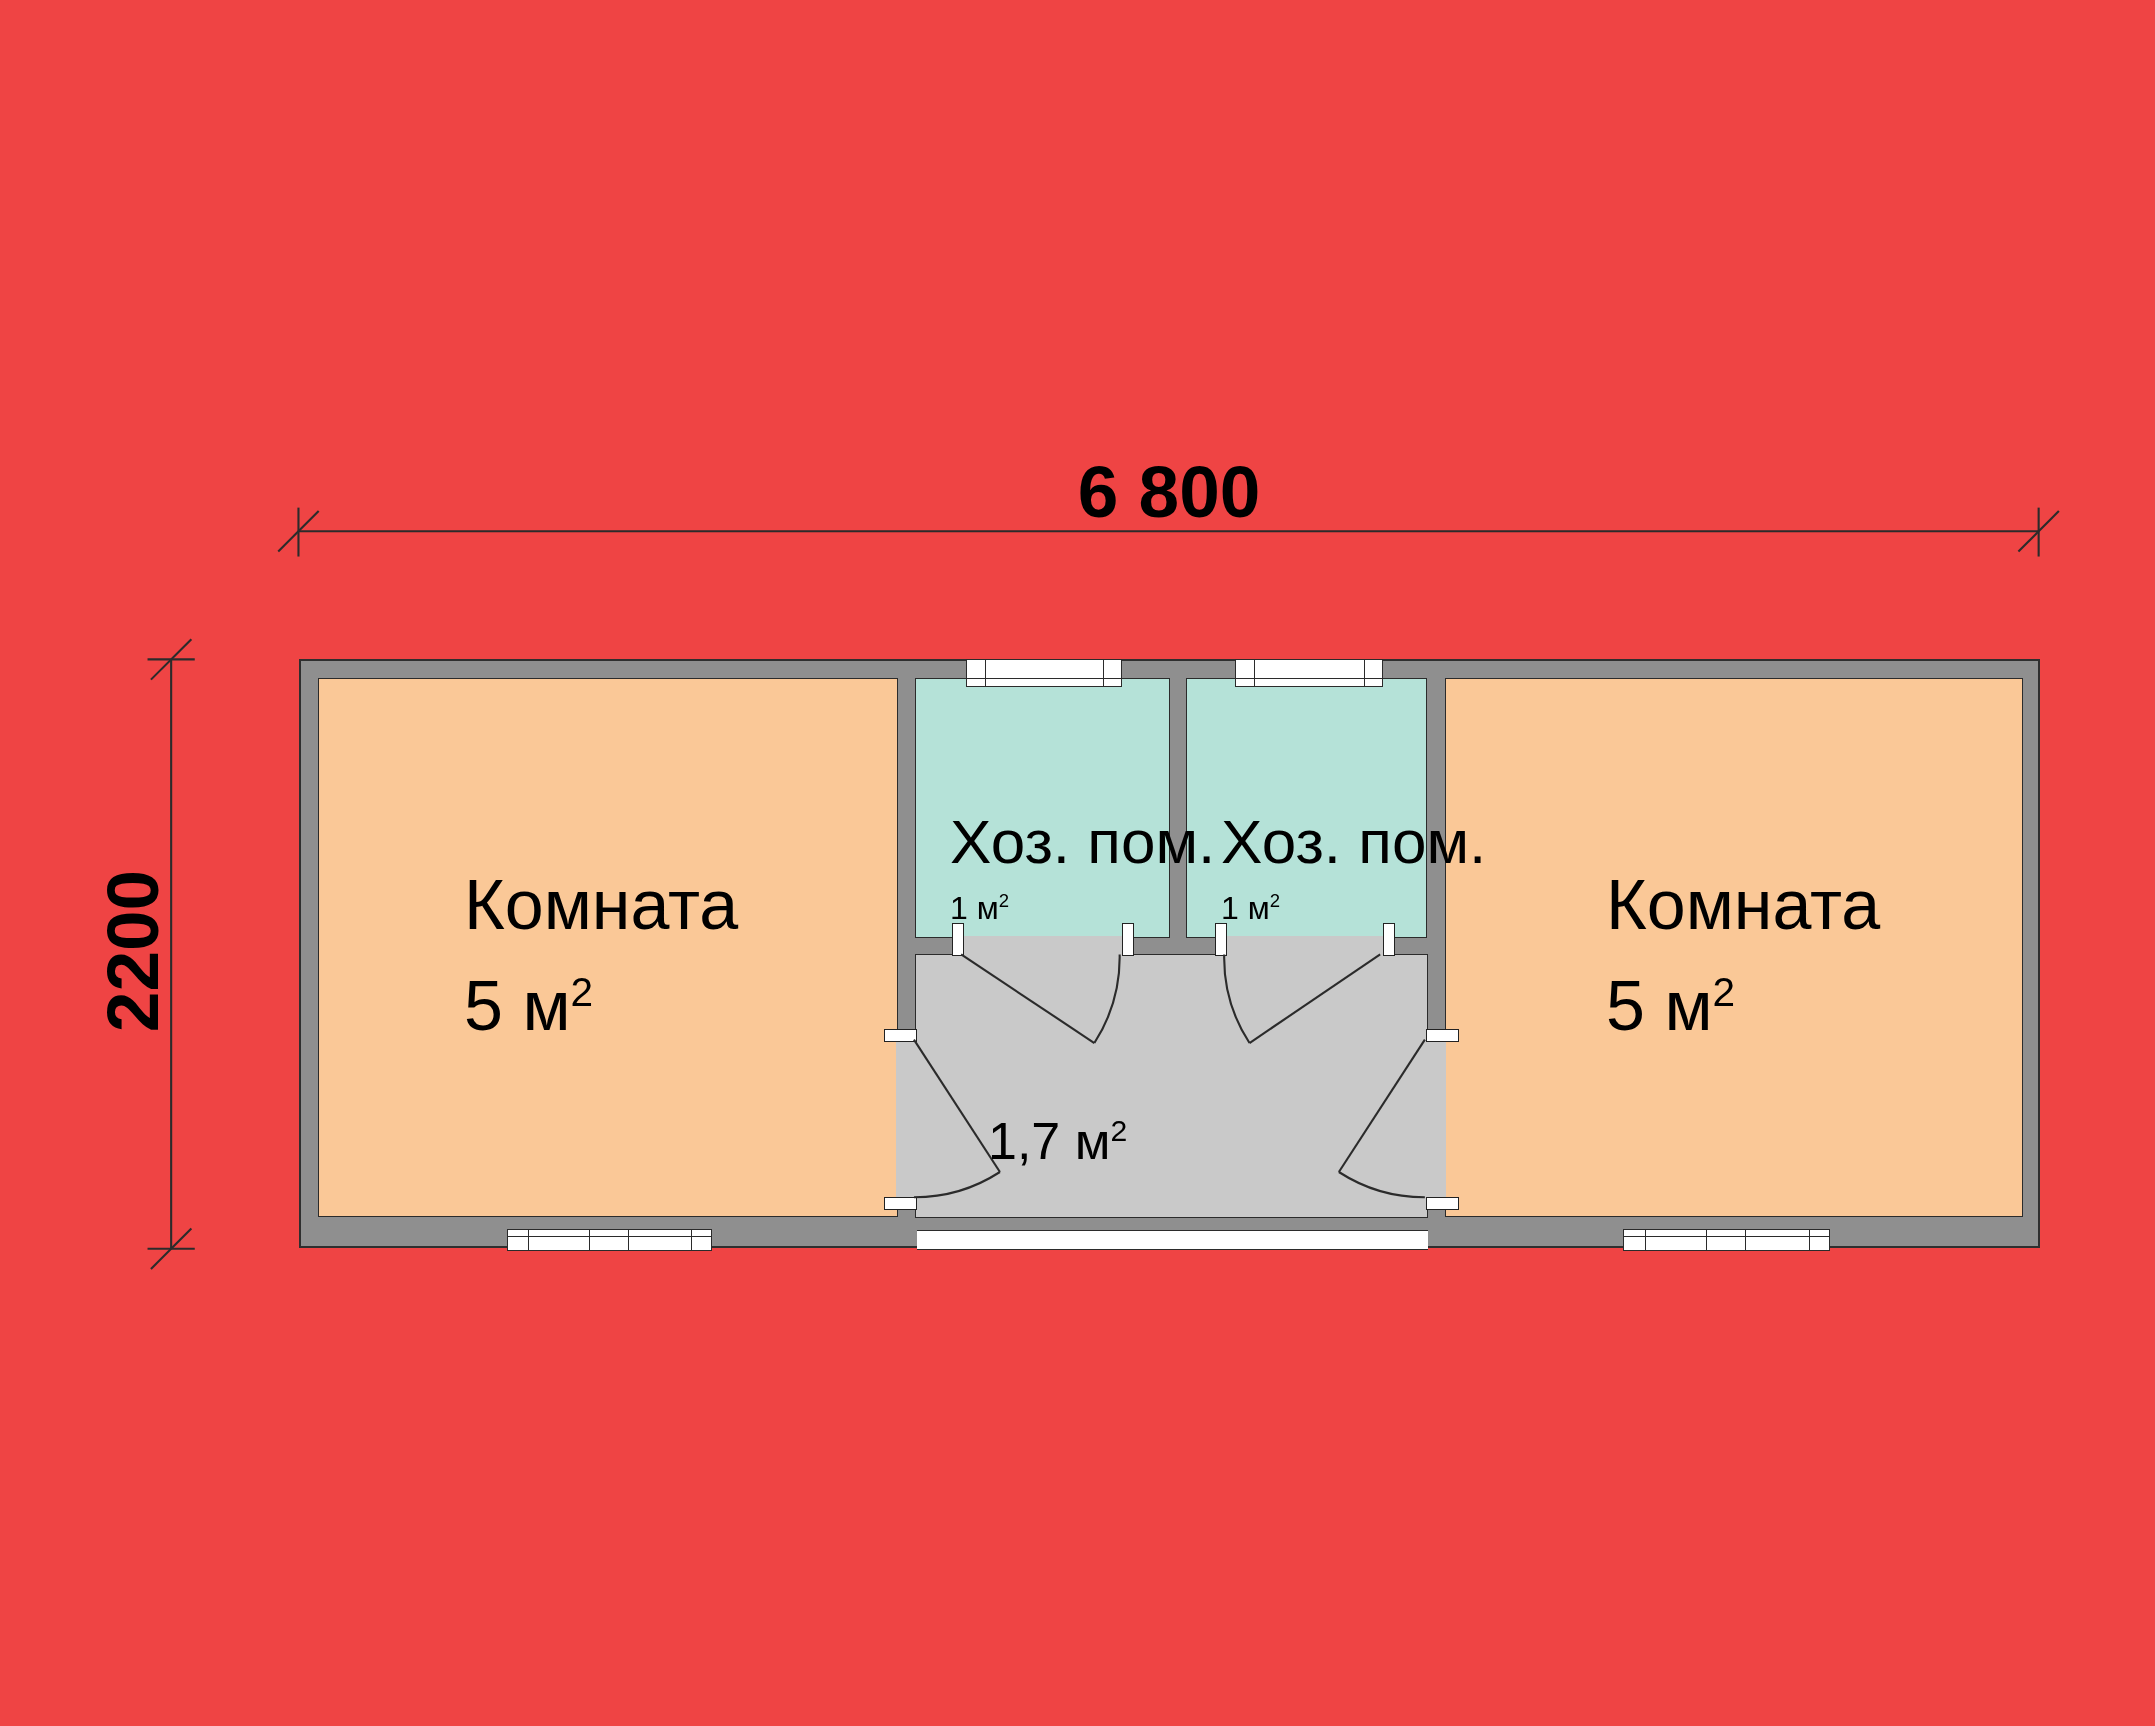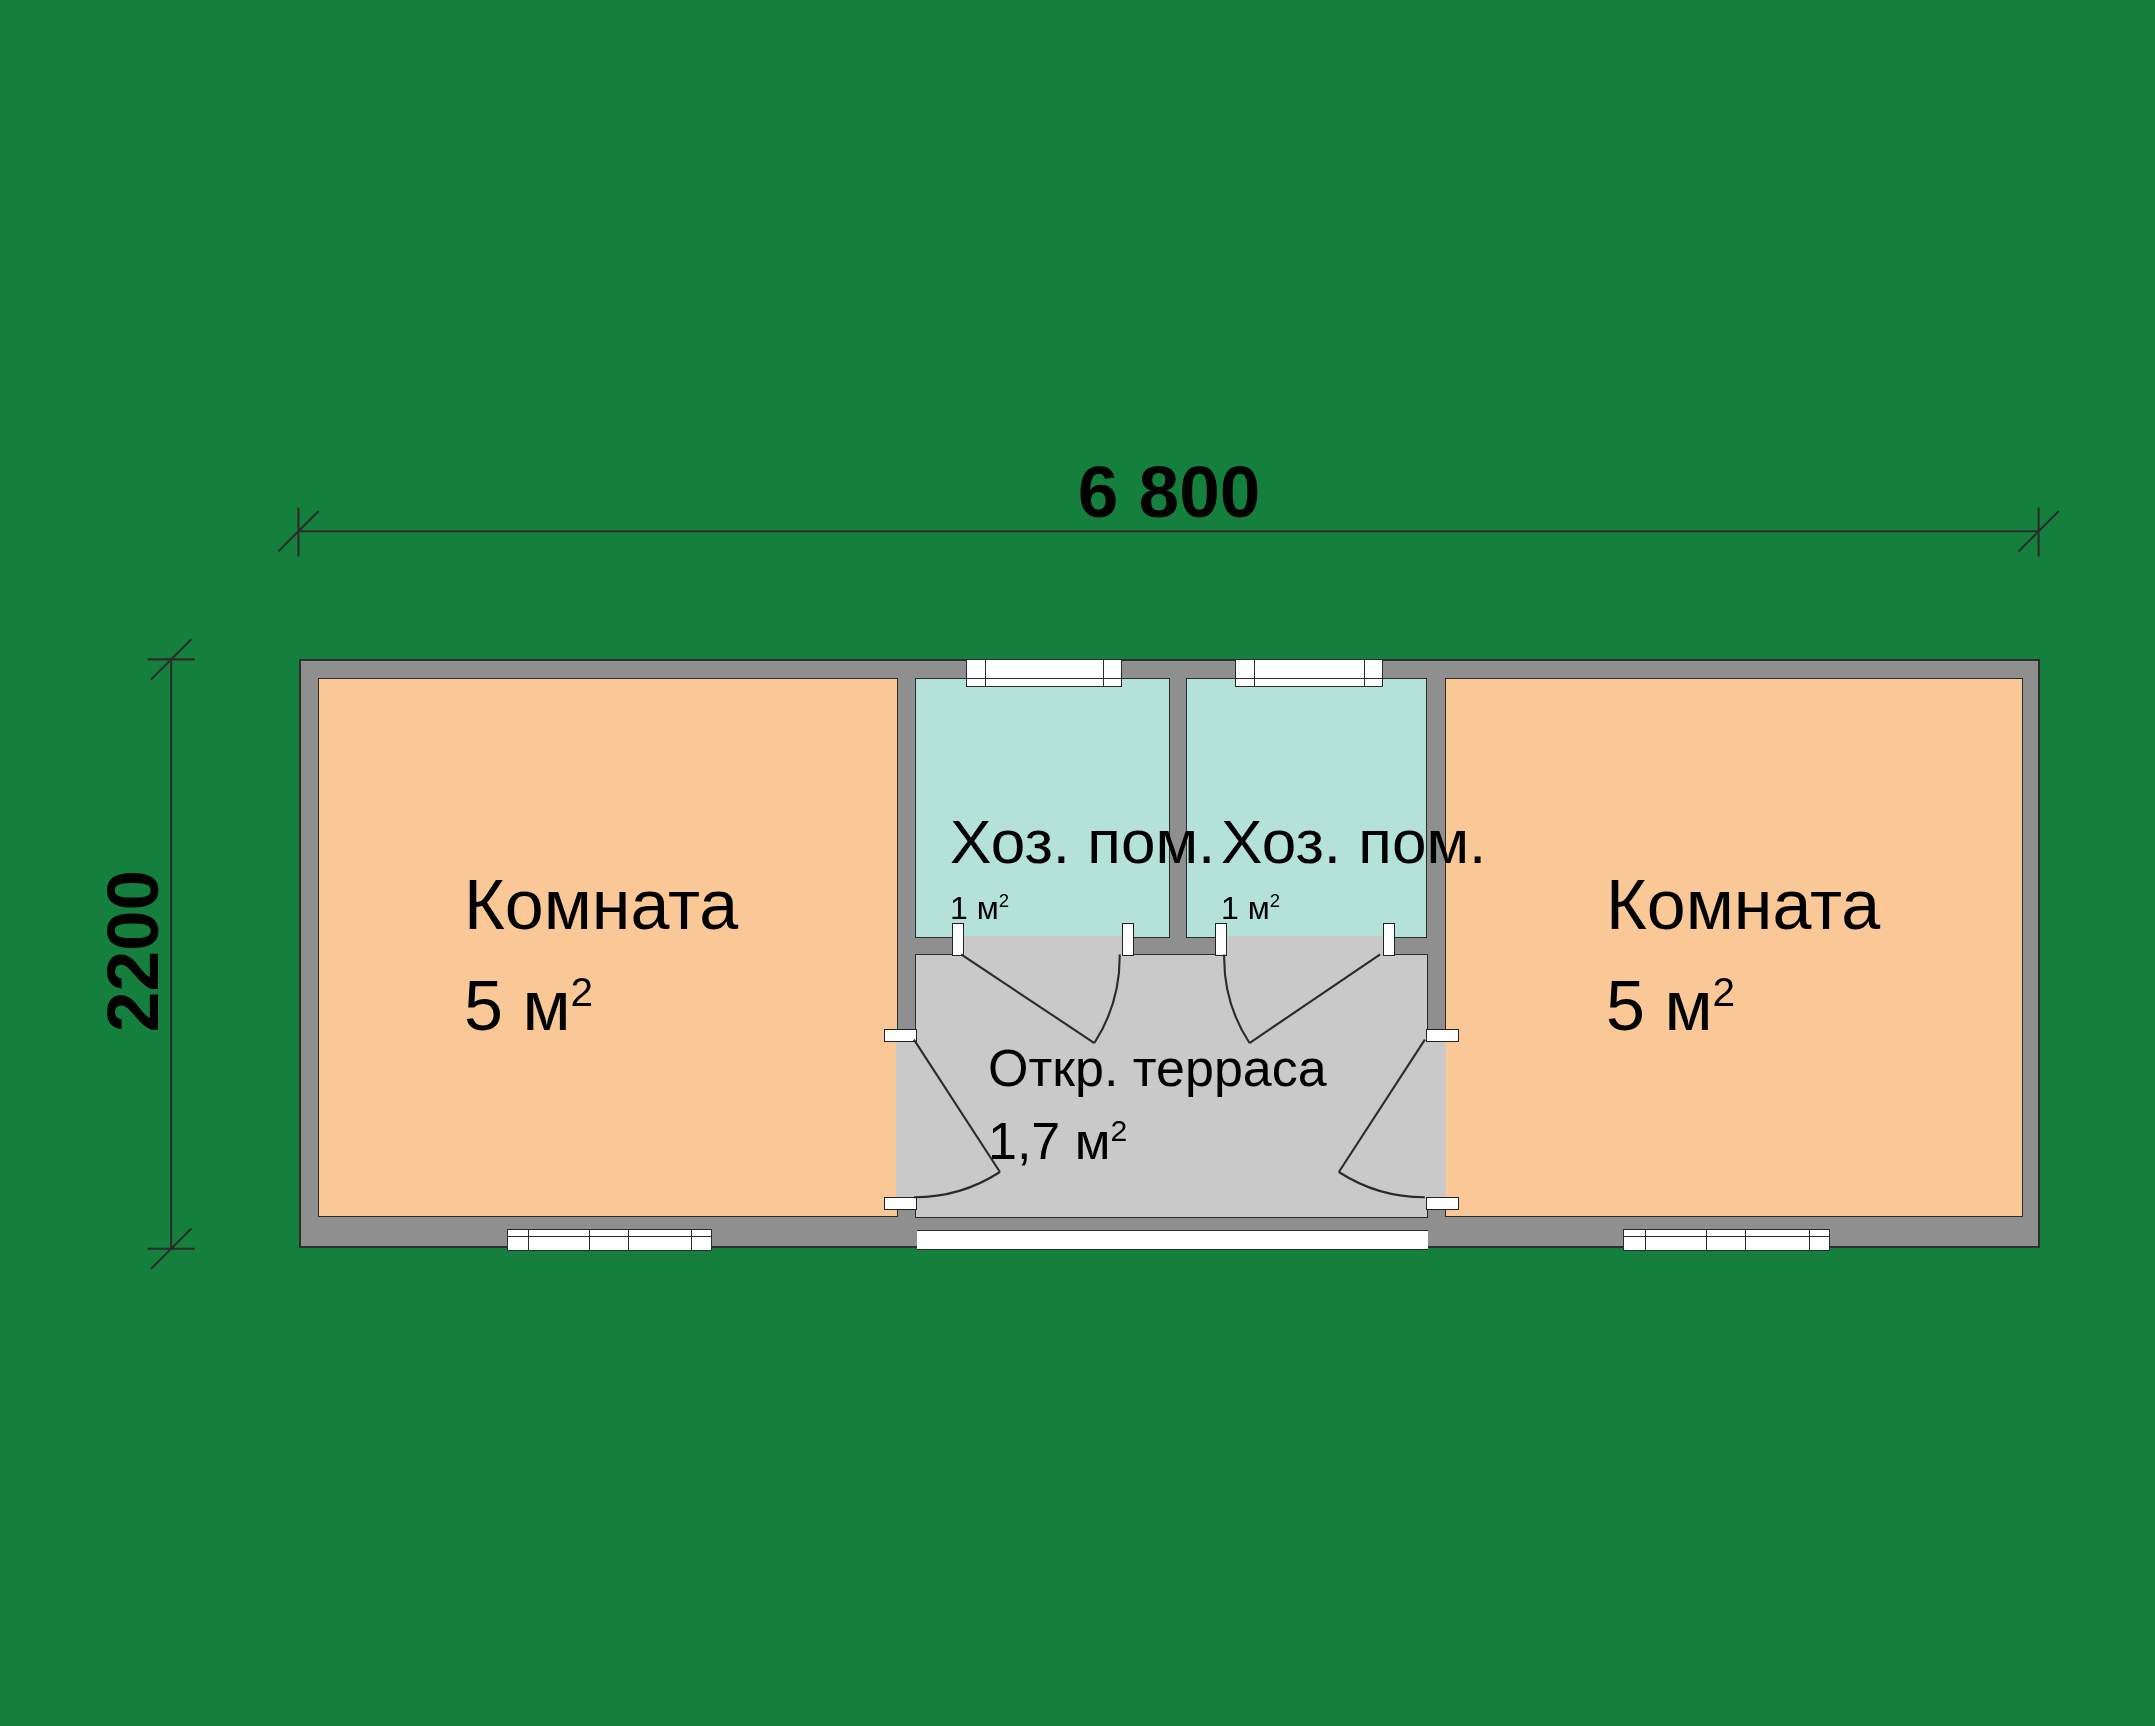--- a/index.html
+++ b/index.html
@@ -1,19 +1,19 @@
 <!DOCTYPE html>
 <html style="--wall: #8f8f8f; --room: #fac897; --utility: #b5e2d8; --terrace: #c9c9c9;font-size:13.5px"><head>
 <meta charset="utf-8">
 <style>
   html,body{margin:0;padding:0;background:#ffffff;}
   #canvas{
     position:relative;
     width:2155px;height:1726px;
-    background:#15803d;
+    background:#ef4444;
     font-family:"Liberation Sans", sans-serif;
     color:#000;
     overflow:hidden;
     text-decoration:underline;
   }
   
   #building{
     position:absolute;left:299px;top:659px;width:1741px;height:589px;
     background:var(--wall,#8f8f8f);
     border:2.5px solid #2f2f2f;
@@ -160,19 +160,18 @@
   <div class="label util-name" style="left:950px;top:811px;">Хоз. пом.</div>
   <div class="label util-area" style="left:950px;top:892px;">
     <span>1 м</span><sup>2</sup>
   </div>
 
   <div class="label util-name" style="left:1221px;top:811px;">Хоз. пом.</div>
   <div class="label util-area" style="left:1221px;top:892px;">
     <span>1 м</span><sup>2</sup>
   </div>
 
-  <div class="label terr-name" style="left:988px;top:1042px;">Откр. терраса</div>
   <div class="label terr-area" style="left:988px;top:1115px;">
     <span>1,7 м</span><sup>2</sup>
   </div>
 
 </div>
 
 
 </body></html>

